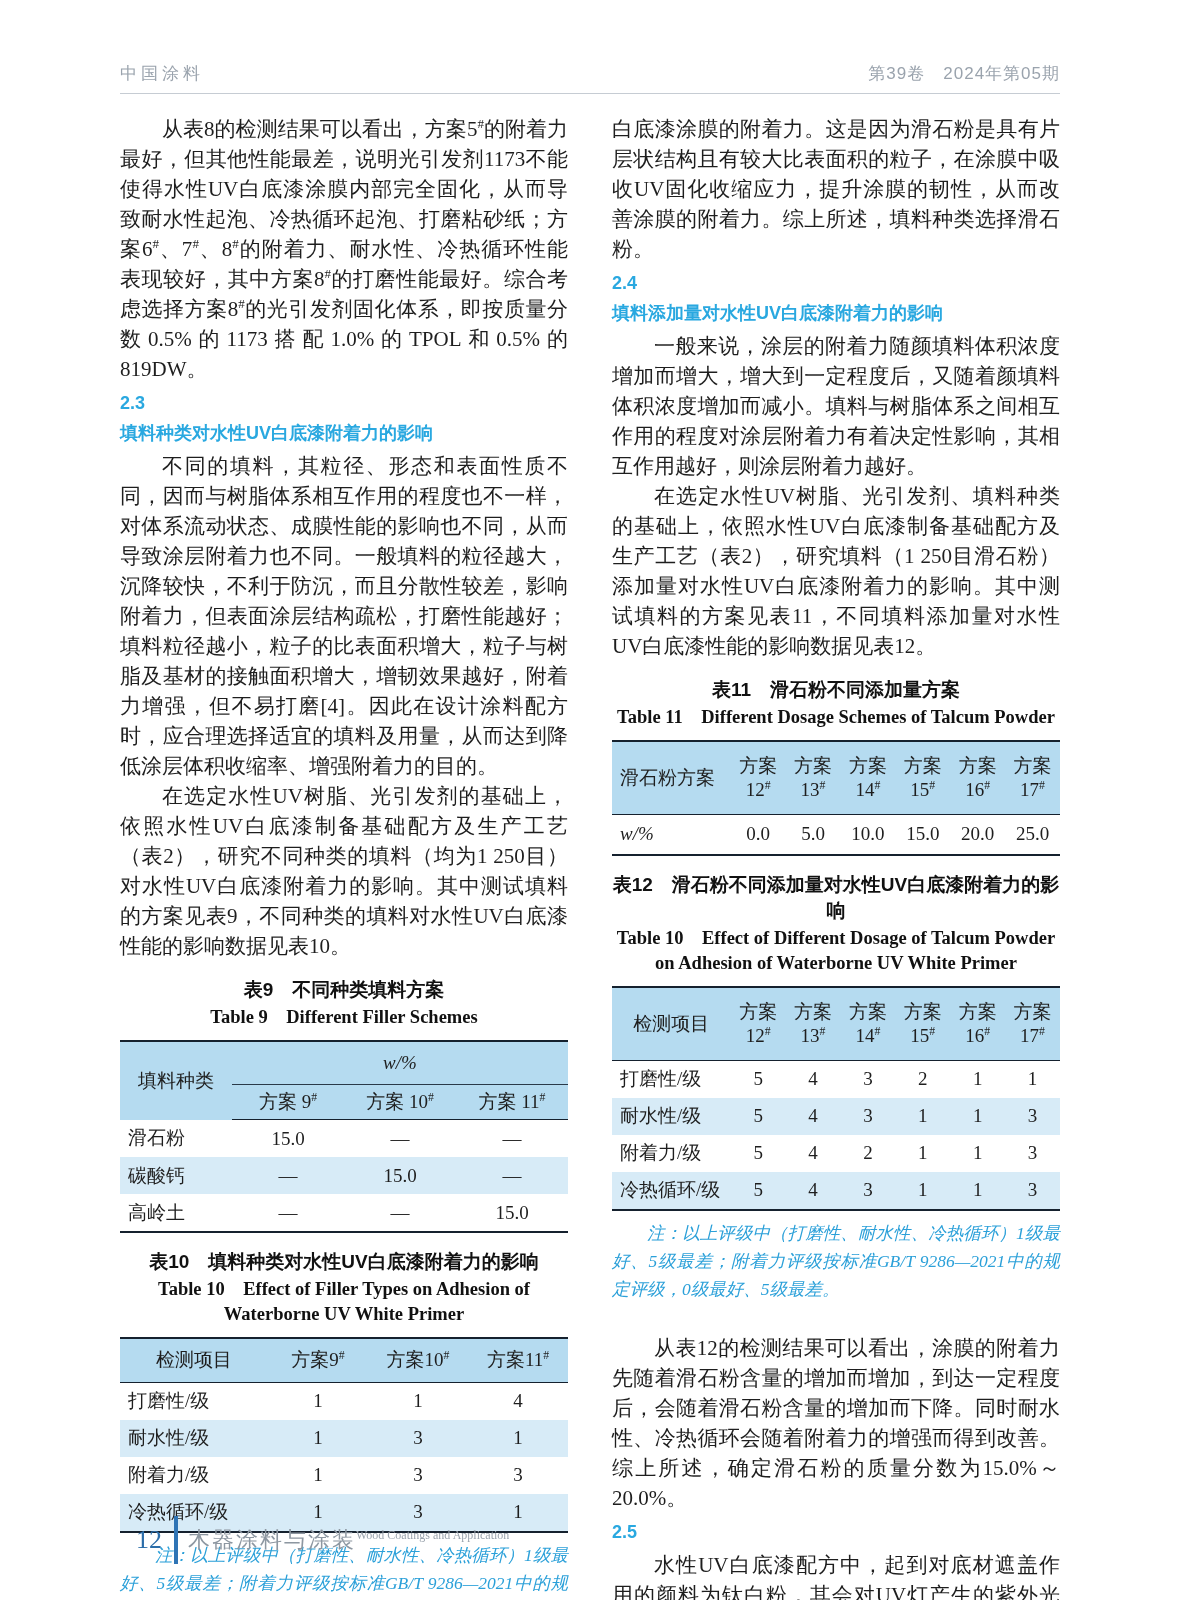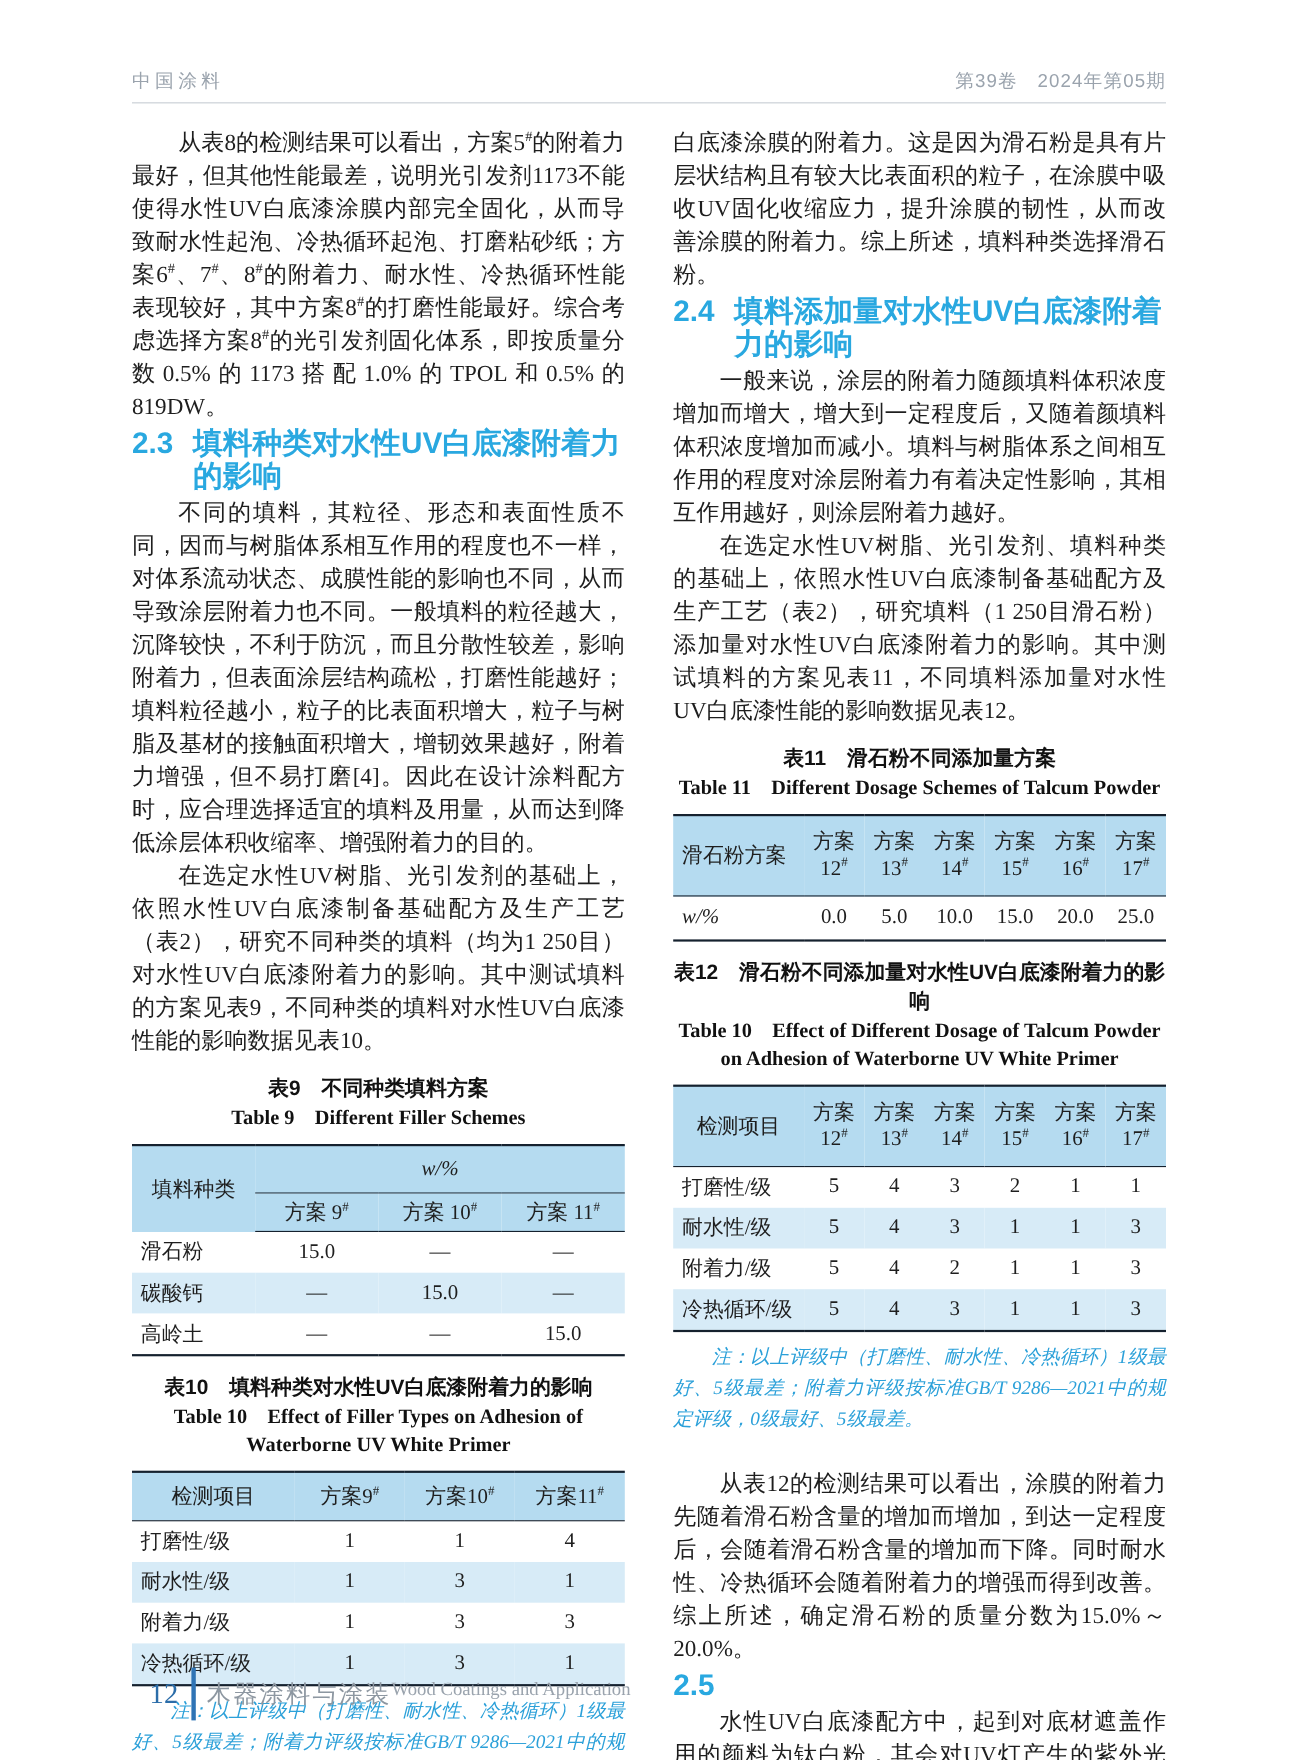--- a/index.html
+++ b/index.html
@@ -35,23 +35,24 @@
     font-size:21px;line-height:30px;
     text-align:justify;
     text-indent:2em;
     margin:0;
   }
   .para.no-indent{text-indent:0;}
   sup.hash{font-size:0.62em;line-height:0;}
 
   .sec-heading{
     font-family:"Liberation Sans","DejaVu Sans",sans-serif;
-    color:#29a8e0;font-weight:bold;font-size:27px;line-height:30px;
+    color:#29a8e0;font-weight:bold;font-size:18px;line-height:30px;
     margin:4px 0 3px;
     display:flex;
+    flex-direction:column;
   }
   .sec-num{margin-right:18px;}
 
   .tbl-title-cn{
     text-align:center;font-weight:bold;font-size:19px;line-height:26px;
     font-family:"Liberation Sans","DejaVu Sans",sans-serif;
     color:#111;margin:16px 0 2px;
   }
   .tbl-title-en{
     text-align:center;font-weight:bold;font-size:18.5px;line-height:25px;
@@ -101,21 +102,21 @@
     font-family:"Liberation Serif","DejaVu Serif",serif;
   }
   .footer-bar{width:4px;height:48px;background:#2f74b5;margin-right:10px;}
   .footer-col{display:flex;flex-direction:row;justify-content:space-between;}
   .footer-cn{
     font-family:"Liberation Sans","DejaVu Sans",sans-serif;
     font-size:22px;color:#8d97a1;letter-spacing:2px;line-height:26px;
   }
   .footer-en{
     font-family:"Liberation Serif","DejaVu Serif",serif;
-    font-size:17px;color:#9aa3ad;line-height:17px;
+    font-size:12px;color:#9aa3ad;line-height:17px;
   }
 </style>
 </head>
 <body>
 
 <div class="page">
 
   <div class="running-head">
     <span class="rh-left">中国涂料</span>
     <span class="rh-right">第39卷　2024年第05期</span>

